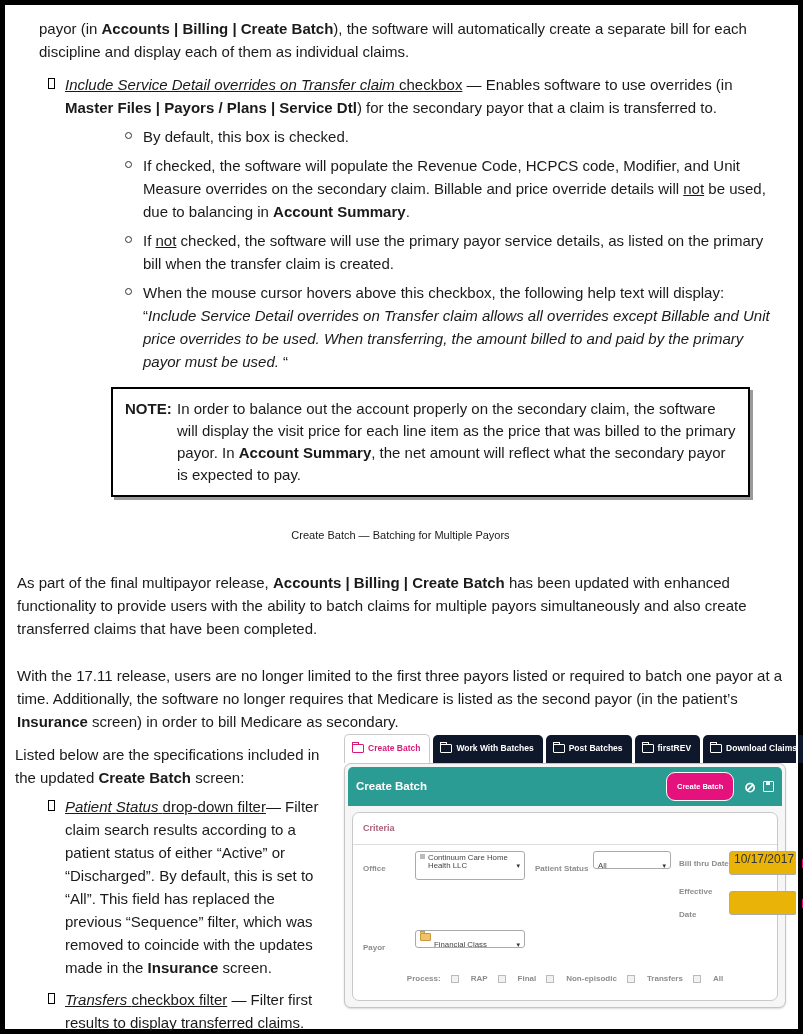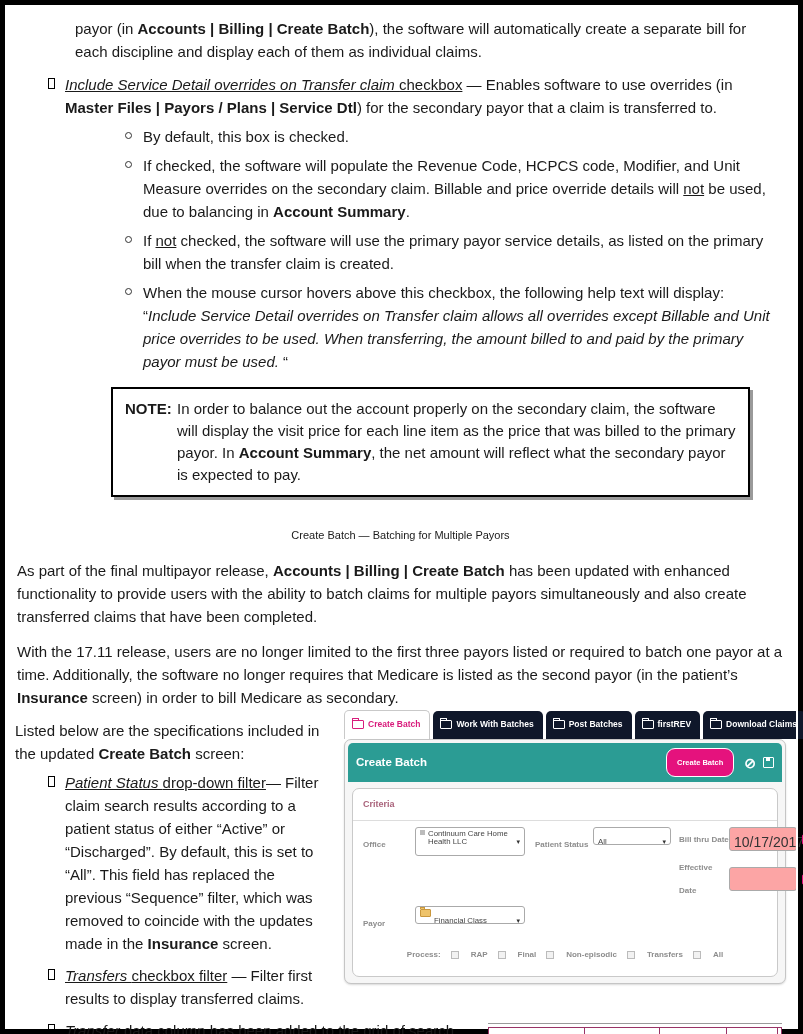--- a/index.html
+++ b/index.html
@@ -4,30 +4,30 @@
 <style>
   html,body{margin:0;padding:0;background:#fff;}
   body{width:803px;height:1034px;overflow:hidden;font-family:"Liberation Sans",sans-serif;color:#1a1a1a;}
   .frame{width:803px;height:1034px;box-sizing:border-box;border:4px solid #000;}
   .inner{box-sizing:border-box;width:100%;height:100%;border:1px solid #000;margin:0;padding:10px 12px 0 10px;outline:2px solid #fff;outline-offset:-3px;}
   .content{font-size:15px;line-height:23px;}
   p{margin:0;}
   .fb{font-weight:bold;}
   .fi{font-style:italic;}
   .fu{text-decoration:underline;}
-  .p-cont{margin:2px 4px 0 60px;}
+  .p-cont{margin:2px 4px 0 24px;}
   .li1{position:relative;margin:10px 4px 0 32px;padding-left:18px;}
   .li1 .sq{position:absolute;left:1px;top:5px;width:7px;height:11px;border:1.6px solid #000;box-sizing:border-box;}
   .li2{position:relative;margin:6px 10px 0 108px;padding-left:20px;}
   .li2 .oo{position:absolute;left:2px;top:7px;width:7px;height:7px;border:1.3px solid #333;border-radius:50%;box-sizing:border-box;}
   .notebox{margin:14px 36px 0 96px;border:2px solid #000;box-shadow:3px 3px 0 #9a9a9a;padding:9px 12px;display:flex;line-height:22px;}
   .notebox .nlabel{font-weight:bold;flex:0 0 52px;}
   .notebox .nbody{flex:1;}
   h2.heading{font-weight:normal;font-size:11px;margin:26px 0 0 0;text-align:center;line-height:24px;}
-  .para{margin:12px 2px 0 2px;}
+  .para{margin:24px 2px 0 2px;}
   .flow{margin-top:10px;}
   
   .shot{float:right;width:442px;margin:2px 0 6px 10px;font-family:"Liberation Sans",sans-serif;}
   .tabs{display:flex;gap:3px;align-items:flex-end;height:18px;}
   .tab{display:flex;align-items:center;gap:4px;font-size:8.5px;font-weight:bold;padding:2px 9px 3px 7px;border-radius:5px 5px 0 0;background:#0f172a;color:#fff;white-space:nowrap;}
   .tab.active{background:#fff;color:#d81b7b;border:1px solid #c9c9c9;border-bottom:none;}
   .fold{width:10px;height:7px;border:1px solid currentColor;border-radius:1px;position:relative;flex:0 0 auto;}
   .fold::before{content:'';position:absolute;top:-3px;left:-1px;width:5px;height:2px;border:1px solid currentColor;border-bottom:none;border-radius:1px 1px 0 0;}
   .panel{border:1px solid #c5c5c5;border-radius:7px;background:#f6f6f6;padding:3px 3px 6px 3px;box-shadow:0 1px 2px rgba(0,0,0,.15);}
   .titlebar{background:#2b9c94;border-radius:5px 5px 0 0;color:#fff;display:flex;align-items:center;padding:5px 8px;}
@@ -41,21 +41,21 @@
   .crit-body{padding:6px 10px 4px 10px;}
   .crow{display:flex;align-items:flex-start;}
   .lbl{font-size:8px;font-weight:bold;color:#8d8d8d;}
   .fld-lbl{width:52px;padding-top:6px;}
   .sel{border:1px solid #aaa;border-radius:3px;background:#fff;font-size:7.8px;color:#444;display:flex;align-items:flex-start;padding:2px 4px;box-sizing:border-box;}
   .sel .caret{margin-left:auto;font-size:7px;color:#333;}
   .officebox{width:110px;min-height:24px;}
   .bldg{width:5px;height:5px;background:#bbb;margin-right:3px;flex:0 0 auto;}
   .foldy{width:11px;height:8px;background:#eec36a;border:1px solid #c9973c;border-radius:1px;position:relative;margin-right:3px;flex:0 0 auto;box-sizing:border-box;}
   .foldy::before{content:'';position:absolute;top:-3px;left:-1px;width:5px;height:2px;background:#eec36a;border:1px solid #c9973c;border-bottom:none;box-sizing:border-box;}
-  .inputbox{border:1px solid #aaa;border-radius:3px;background:#fca5a5;font-size:14px;color:#333;padding:3px 4px;width:58px;height:16px;box-sizing:content-box;display:flex;align-items:flex-start;}
+  .inputbox{border:1px solid #aaa;border-radius:3px;background:#eab308;font-size:12px;color:#333;padding:3px 4px;width:58px;height:16px;box-sizing:content-box;display:flex;align-items:flex-end;}
   .cal{width:11px;height:11px;border:1px solid #e5127d;border-radius:2px;position:relative;margin-left:5px;box-sizing:border-box;}
   .cal::before{content:'';position:absolute;top:0;left:0;right:0;height:3px;background:#e5127d;}
   .procrow{display:flex;align-items:center;justify-content:center;gap:10px;padding:8px 0 6px 0;}
   .cbx{width:8px;height:8px;border:1px solid #bbb;background:#f2f2f2;box-sizing:border-box;flex:0 0 auto;}
   .proc-item{display:flex;align-items:center;gap:12px;}
   
   .gridwrap{float:right;width:294px;margin:4px 0 2px 12px;border-top:1px solid #9a9a9a;padding-top:3px;}
   table.grid{border-collapse:collapse;width:100%;font-size:13px;}
   table.grid td{border:1px solid #993366;padding:2px 5px;background:#fff;}
   table.grid tr.hdr td{color:#e5127d;font-weight:bold;text-align:center;vertical-align:middle;}

